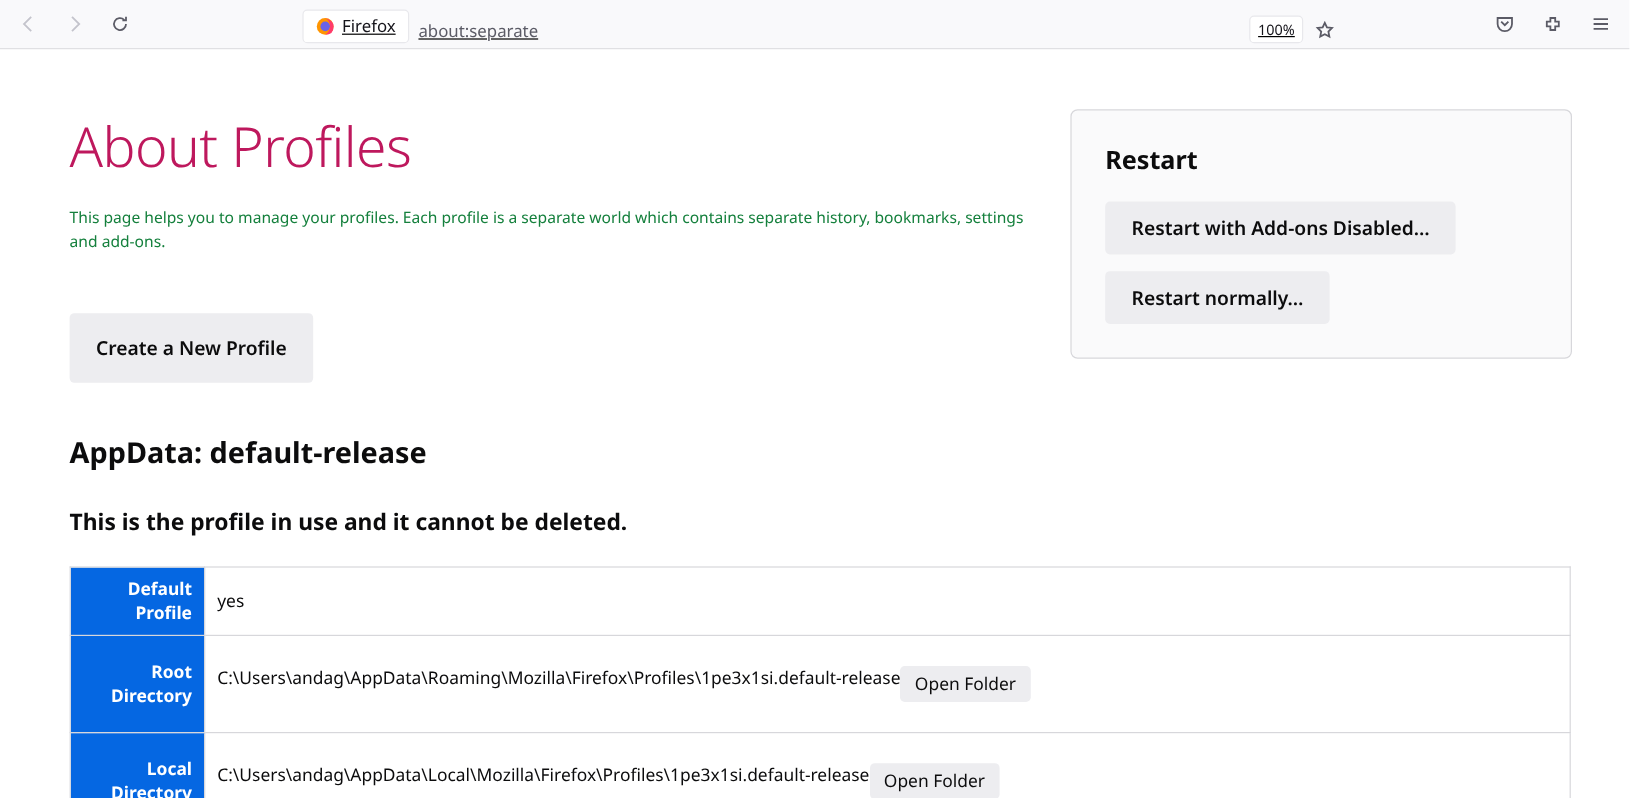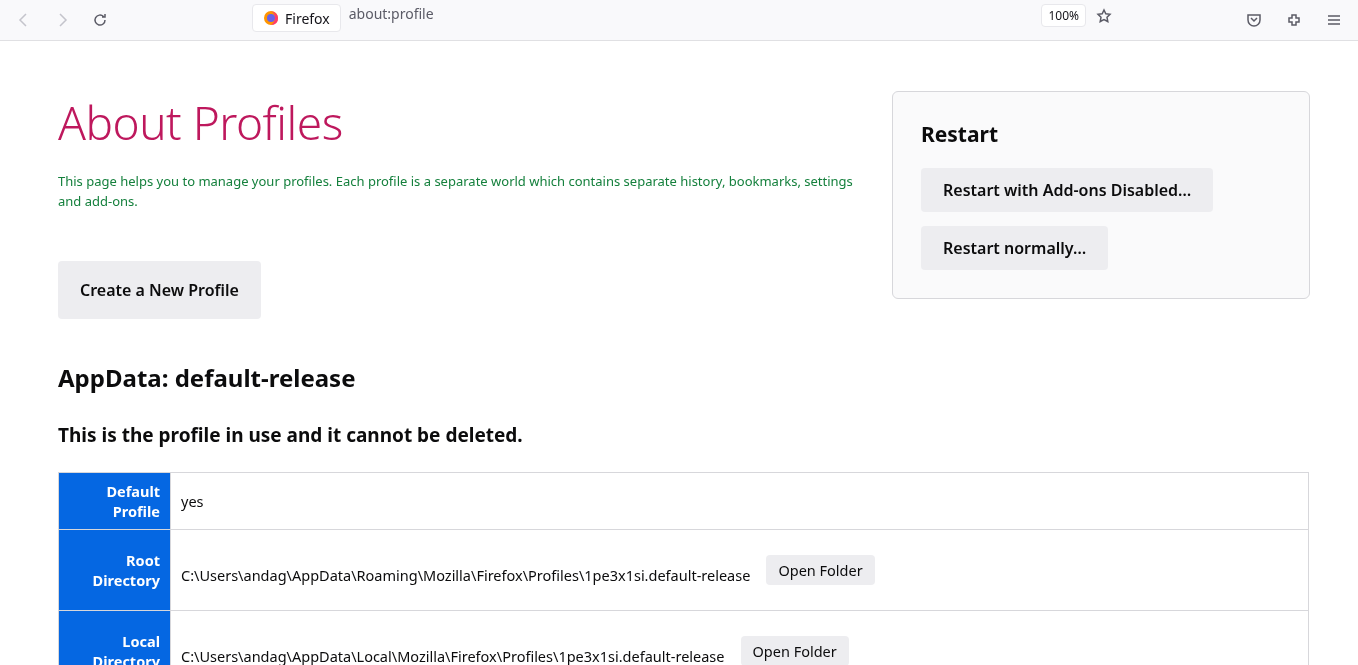--- a/index.html
+++ b/index.html
@@ -32,23 +32,24 @@
       border-radius: 4px;
       color: #5b5b66;
     }
     .nav-btn.disabled {
       color: #c4c4cc;
     }
     .urlbar {
       flex: 1;
       height: 32px;
       display: flex;
-      align-items: flex-start;
+      align-items: flex-end;
       margin: 0 120px 0 130px;
       gap: 8px;
+      text-decoration: underline;
     }
     .identity-box {
       display: flex;
       align-items: center;
       gap: 6px;
       background: #fff;
       border: 1px solid #e8e8ec;
       border-radius: 4px;
       padding: 4px 10px;
       height: 28px;
@@ -177,22 +178,22 @@
       color: #0c0c0d;
       border: 1px solid #d7d7db;
       background: #fff;
     }
     .profile-table tr.tall td, .profile-table tr.tall th {
       padding-top: 20px;
       padding-bottom: 20px;
     }
     .cell-flex {
       display: flex;
-      align-items: flex-end;
-      gap: 16px;
+      align-items: flex-start;
+      gap: 0;
     }
     .icon-svg {
       width: 16px;
       height: 16px;
       fill: none;
       stroke: currentColor;
       stroke-width: 1.5;
     }
   </style>
 </head>
@@ -216,21 +217,21 @@
   </div>
   <div class="urlbar">
     <div class="identity-box">
       <svg class="ff-logo" viewBox="0 0 16 16">
         <circle cx="8" cy="8" r="7" fill="#ff9500"></circle>
         <circle cx="8" cy="8" r="4" fill="#6962e8"></circle>
         <path d="M8 1 Q15 3 15 8 Q15 15 8 15 Q12 12 12 8 Q12 3 8 1" fill="#ff3b6b"></path>
       </svg>
       <span class="identity-label">Firefox</span>
     </div>
-    <span class="url-text">about:profile</span>
+    <span class="url-text">about:separate</span>
     <div style="flex:1"></div>
     <div class="url-right">
       <span class="zoom-badge">100%</span>
       <svg class="icon-svg" viewBox="0 0 16 16" style="color:#5b5b66">
           <path d="M8 2l1.8 3.8 4.2.5-3 3 .8 4.2L8 11.5 4.2 13.5 5 9.3l-3-3 4.2-.5z"></path>
         </svg>
     </div>
   </div>
   <div class="toolbar-right">
     <div class="nav-btn">

